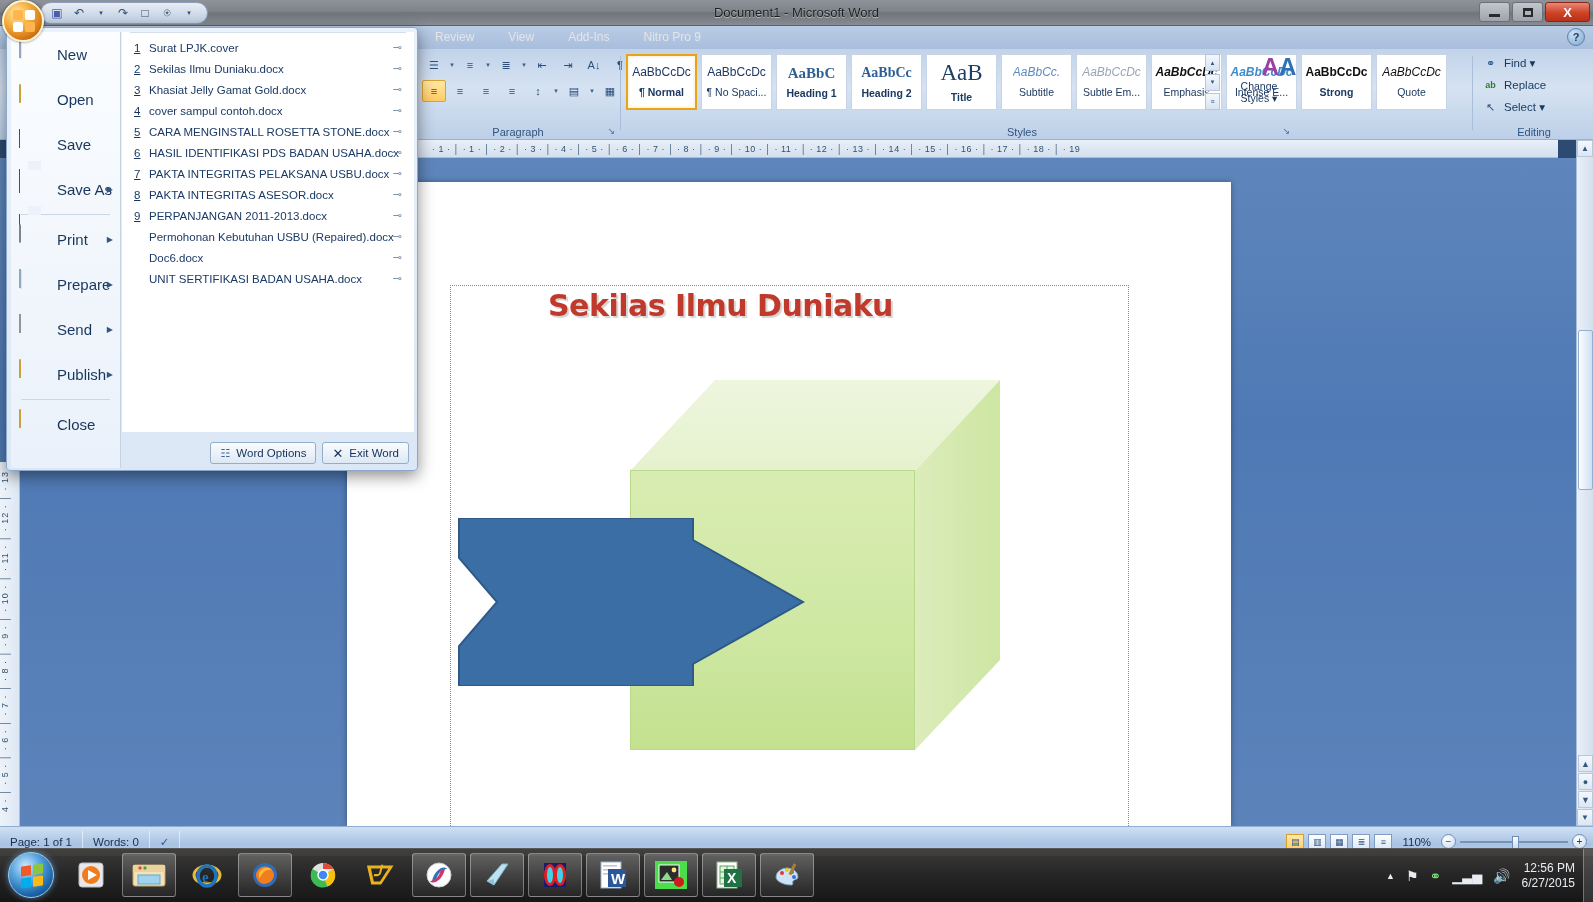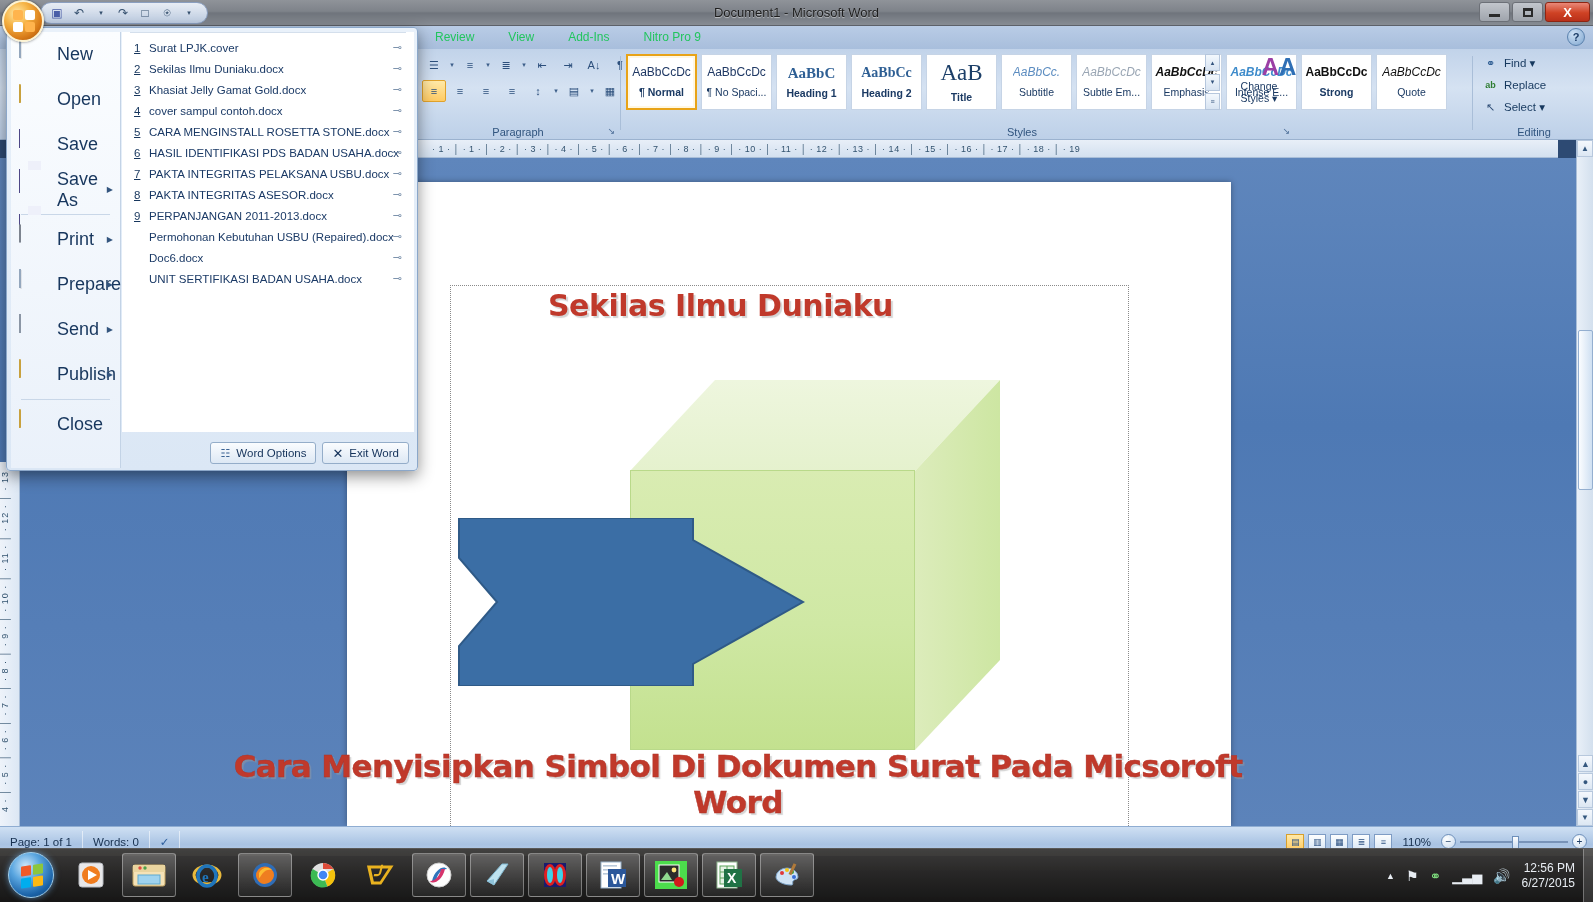--- a/index.html
+++ b/index.html
@@ -64,21 +64,21 @@
     position:absolute; left:0; top:26px; width:1593px; height:114px;
     background:linear-gradient(to bottom,#cddcef 0%,#c0d2e9 18%,#d5e2f2 55%,#bdd0e8 100%);
     border-bottom:1px solid #9bb2cf;
   }
   .tabstrip{
     position:absolute; left:0; top:26px; width:1593px; height:23px;
     background:linear-gradient(to bottom,#b9cce6,#a8bedc);
   }
   .tabs{ position:absolute; left:418px; top:26px; height:23px; display:flex; align-items:center; }
   .tab{
-    padding:0 17px; height:23px; line-height:23px; font-size:12px; color:#22c55e;text-align:center;
+    padding:0 17px; height:23px; line-height:23px; font-size:12px; color:#e5e5e5;text-align:center;
   }
   .helpbtn{
     position:absolute; right:8px; top:28px; width:18px; height:18px; border-radius:50%;
     background:radial-gradient(circle at 35% 30%,#cfe2f6,#7fa6cf);
     border:1px solid #5b82ae; color:#1b3c66; font-size:11px; font-weight:bold;
     display:flex; align-items:center; justify-content:center;
   }
 
   
   .grp-paragraph{ position:absolute; left:418px; top:52px; width:200px; height:86px; }
@@ -269,21 +269,21 @@
     border:1px solid #8ba7c9; border-radius:4px;
     box-shadow:0 5px 16px rgba(0,0,0,.45);
   }
   .om-left{
     position:absolute; left:4px; top:4px; width:110px; height:436px;
     background:linear-gradient(to bottom,#fbfdff,#eaf1fa);
     border-right:1px solid #c3d3e6;
   }
   .om-item{ position:relative; height:45px; display:flex; align-items:center; gap:8px; padding-left:8px; }
   .om-ico{ width:30px; height:30px; position:relative; flex:0 0 30px; }
-  .om-label{ font-size:18px; color:#17365d; }
+  .om-label{ font-size:15px; color:#17365d; }
   .om-arrow{ position:absolute; right:7px; font-size:8px; color:#33557e; }
   .om-divider{ height:1px; background:#c9d7e8; margin:2px 10px; }
   .om-right{ position:absolute; left:115px; top:4px; width:292px; height:400px; background:#fff; }
   .om-rt-title{ font-size:12.5px; font-weight:bold; color:#17365d; padding:8px 0 6px 10px; }
   .om-rt-sep{ height:1px; background:#d4dfec; margin:0 8px 4px 8px; }
   .doc-row{ position:relative; height:21px; display:flex; align-items:center; padding-left:12px; font-size:11.5px; color:#1b3a66; }
   .doc-num{ width:12px; text-decoration:underline; color:#17365d; }
   .doc-name{ margin-left:3px; white-space:nowrap; }
   .pin{ position:absolute; right:12px; font-size:11px; color:#7d93ad; }
   .om-footer{ position:absolute; right:8px; bottom:6px; display:flex; gap:6px; }
@@ -472,21 +472,20 @@
     <div class="face-side"></div>
     <div class="face-front"></div>
   </div>
 
   <svg class="arrow" viewBox="0 0 348 168">
     <polygon points="0,42 0,126 16,84 0,42" fill="none"></polygon>
     <path d="M0,42 L34,84 L0,126 L0,168 L200,168 L200,126 L248,84 L200,42 L200,0 L0,0 Z" transform="translate(0,0)" fill="none"></path>
     <path d="M2,40 L2,0 L236,0 L236,22 L346,84 L236,146 L236,168 L2,168 L2,128 L40,84 Z" fill="#3b6ea5" stroke="#2f5a87" stroke-width="2"></path>
   </svg>
 
-  <div class="doc-caption">Cara Menyisipkan Simbol Di Dokumen Surat Pada Micsoroft Word</div>
 
   <div class="vscroll">
     <div class="arrw" style="top:0;">▲</div>
     <div class="thumb"></div>
     <div class="sbico" style="bottom:54px;">▲</div>
     <div class="sbico" style="bottom:36px;">●</div>
     <div class="sbico" style="bottom:18px;">▼</div>
     <div class="arrw" style="bottom:0;">▼</div>
   </div>
 

